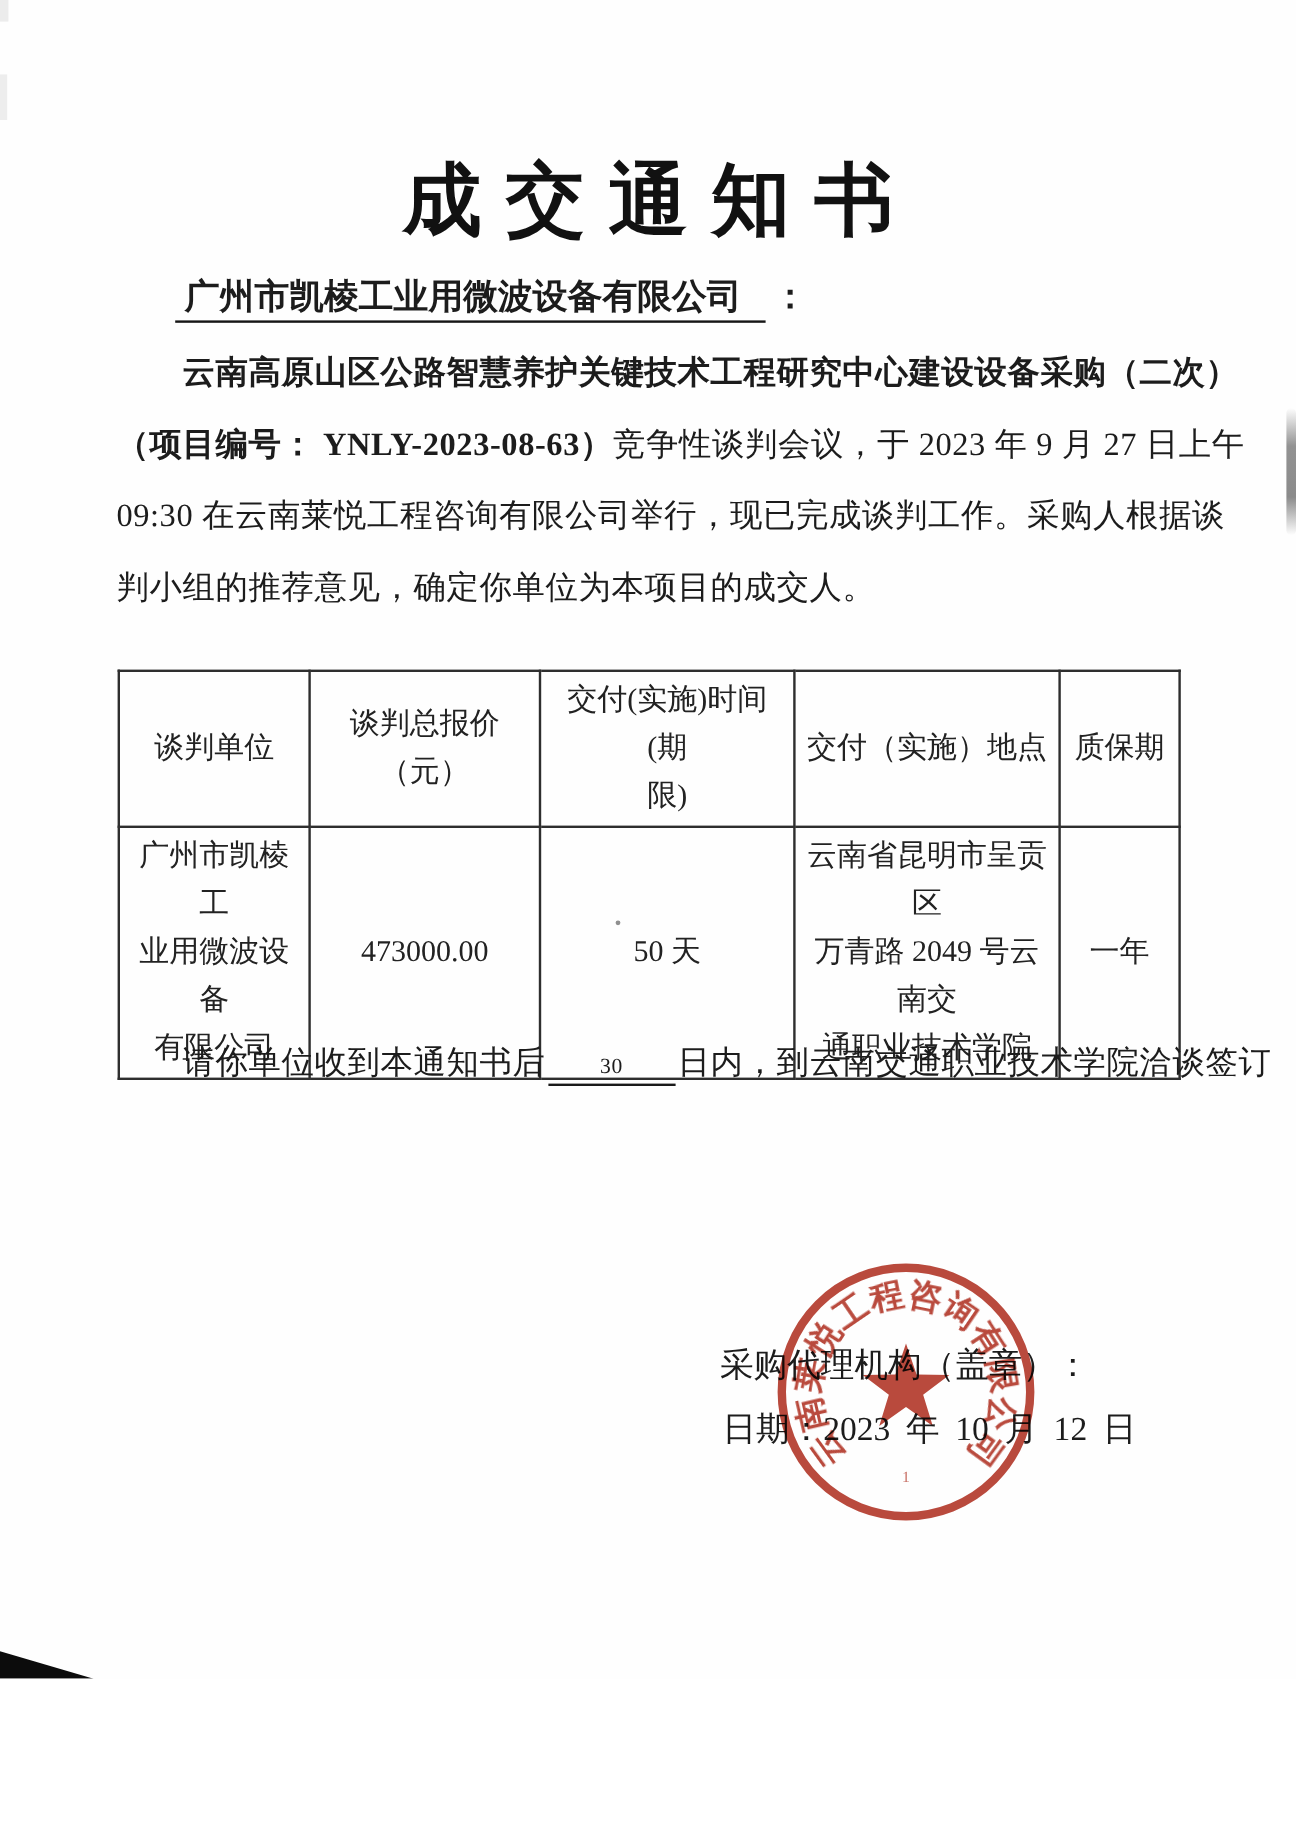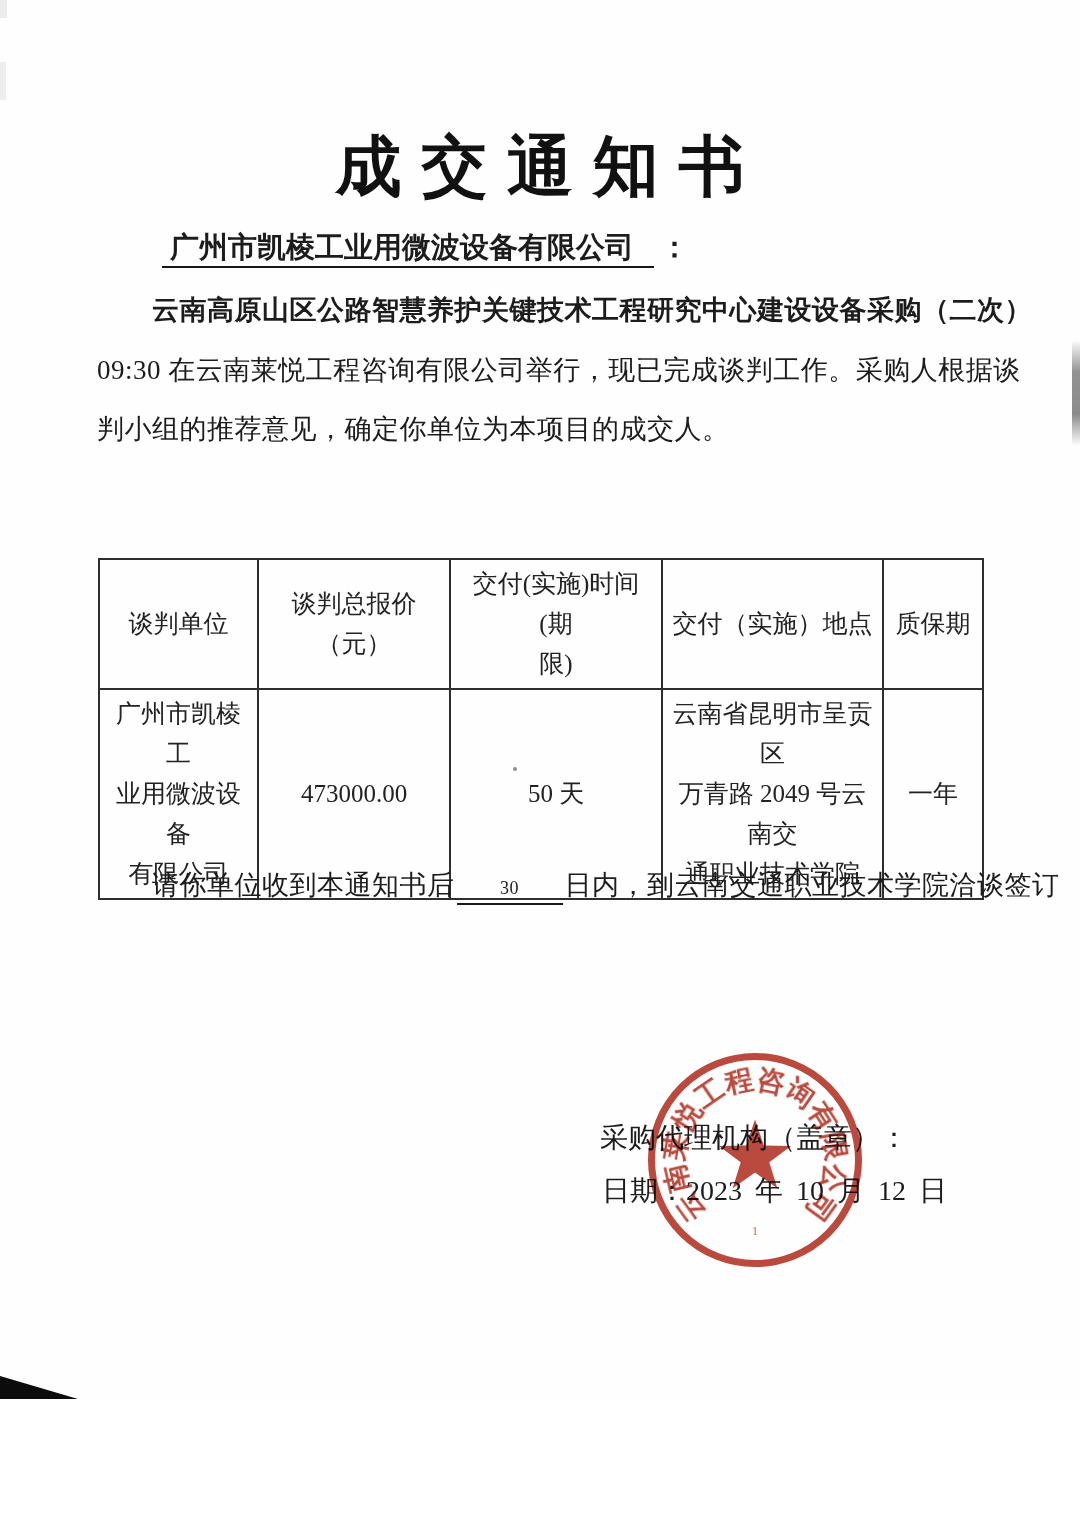--- a/index.html
+++ b/index.html
@@ -12,21 +12,21 @@
   }
 
   
   .doc-title {
     position:absolute; top:122px; left:0; width:100%;
     text-align:center; font-size:66px; font-weight:700;
     letter-spacing:.30em; text-indent:.30em; color:#111;
   }
 
   
-  .addressee { position:absolute; top:228px; left:162px; font-size:29px; font-weight:700; white-space:nowrap; }
+  .addressee { position:absolute; top:228px; left:146px; font-size:29px; font-weight:700; white-space:nowrap; }
   .addressee .uline { border-bottom:2px solid #161616; padding:0 20px 3px 8px; }
   .addressee .colon { padding-left:6px; }
 
   
   .body-paragraph { position:absolute; top:281px; left:97px; width:905px; }
   .body-line { font-size:27px; line-height:59.5px; white-space:nowrap; letter-spacing:.5px; }
   .body-line.indent { padding-left:55px; }
   .b { font-weight:700;margin-top:20px; }
 
   
@@ -102,20 +102,21 @@
   <div class="artifact speck"></div>
 
   <div class="doc-title">成交通知书</div>
 
   <div class="addressee">
     <span class="uline">广州市凯棱工业用微波设备有限公司</span><span class="colon">：</span>
   </div>
 
   <div class="body-paragraph">
       <div class="body-line indent"><span class="b">云南高原山区公路智慧养护关键技术工程研究中心建设设备采购（二次）</span></div>
+      <div class="body-line"><span class="b">（项目编号： YNLY-2023-08-63）</span><span>竞争性谈判会议，于 2023 年 9 月 27 日上午</span></div>
       <div class="body-line"><span>09:30 在云南莱悦工程咨询有限公司举行，现已完成谈判工作。采购人根据谈</span></div>
       <div class="body-line"><span>判小组的推荐意见，确定你单位为本项目的成交人。</span></div>
     </div>
 
   <div class="award-table-wrap">
     <table class="award">
       <colgroup>
         <col style="width:159px">
           <col style="width:192px">
           <col style="width:212px">

